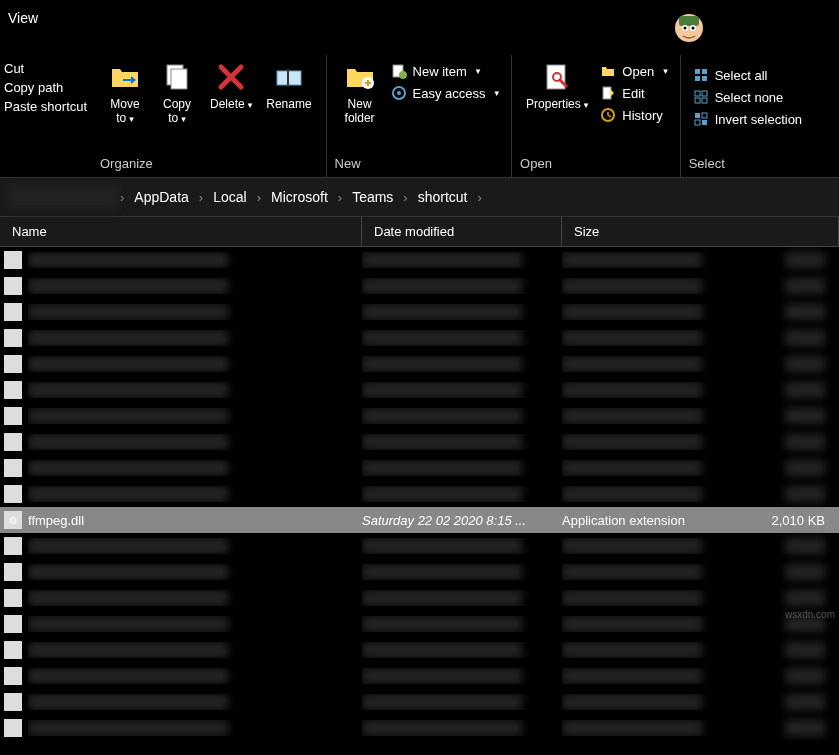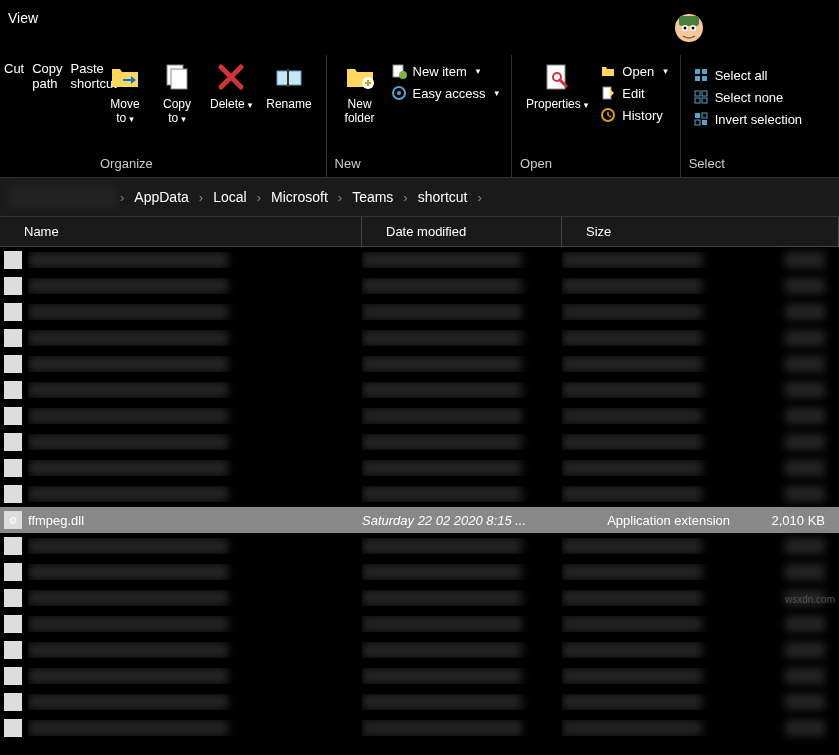--- a/index.html
+++ b/index.html
@@ -2,66 +2,66 @@
 <html><head>
   <meta charset="utf-8">
   <style>
     * { margin: 0; padding: 0; box-sizing: border-box; font-family: "Segoe UI", sans-serif; }
     body { background: #000; color: #fff; width: 839px; height: 755px; overflow: hidden; font-size: 13px; }
     
     .titlebar { height: 55px; display: flex; align-items: flex-start; padding: 10px 8px; position: relative; }
     .titlebar span { font-size: 14px; }
     
     .ribbon { background: #000; display: flex; height: 122px; }
-    .clipboard-group { width: 92px; border-right: none; padding: 4px 0; display: flex; flex-direction: row; }
+    .clipboard-group { width: 92px; border-right: none; padding: 4px 0; display: flex; flex-direction: column; }
     .clipboard-item { padding: 2px 4px; font-size: 13px; cursor: pointer; }
     
     .ribbon-section { display: flex; flex-direction: column; border-right: 1px solid #333; padding: 2px 8px; }
     .ribbon-buttons { display: flex; gap: 2px; flex: 1; align-items: flex-start; }
     .ribbon-btn { display: flex; flex-direction: column; align-items: center; padding: 4px 6px; cursor: pointer; min-width: 50px; }
     .ribbon-btn .icon { width: 32px; height: 32px; margin-bottom: 4px; display: flex; align-items: center; justify-content: center; }
     .ribbon-btn .label { font-size: 12px; text-align: center; line-height: 1.2; }
     .ribbon-label { text-align: left; font-size: 13px; color: #ccc; padding: 4px 0; }
     
     .small-btns { display: flex; flex-direction: column; gap: 2px; padding-top: 4px; }
     .small-btn { display: flex; align-items: center; gap: 6px; padding: 2px 4px; cursor: pointer; font-size: 13px; }
     .small-icon { width: 16px; height: 16px; display: flex; align-items: center; justify-content: center; }
     
     .breadcrumb { height: 40px; display: flex; align-items: center; padding: 0 8px; background: #1a1a1a; border-top: 1px solid #333; border-bottom: 1px solid #333; }
     .breadcrumb-item { padding: 0 8px; font-size: 14px; cursor: pointer; }
     .chevron { color: #888; padding: 0 2px; }
     .breadcrumb-blur { width: 110px; height: 24px; background: #222; filter: blur(3px); border-radius: 2px; }
     
     .columns { height: 30px; display: flex; align-items: center; background: #1a1a1a; border-bottom: 1px solid #444; }
-    .col { padding: 0 24px; font-size: 13px; border-right: 1px solid #444; height: 100%; display: flex; align-items: center; }
+    .col { padding: 0 12px; font-size: 13px; border-right: 1px solid #444; height: 100%; display: flex; align-items: center; }
     .col-name { width: 362px; }
     .col-date { width: 200px; }
     .col-type { width: 168px; }
     .col-size { flex: 1; }
     
     .filelist { background: #000; overflow-y: auto; height: calc(755px - 55px - 122px - 40px - 30px); }
     .file-row { height: 26px; display: flex; align-items: center; padding: 0 4px; }
     .file-row.selected { background: #888; color: #fff; }
     .file-icon { width: 18px; height: 18px; margin-right: 6px; background: #ddd; display: flex; align-items: center; justify-content: center; font-size: 10px; }
     .file-name { width: 334px; overflow: hidden; white-space: nowrap; }
     .file-date { width: 200px; overflow: hidden; white-space: nowrap; font-style: italic; }
-    .file-type { width: 168px; overflow: hidden; white-space: nowrap; text-align: right; }
+    .file-type { width: 168px; overflow: hidden; white-space: nowrap; }
     .file-size { flex: 1; text-align: right; padding-right: 10px; }
     
     .blur-cell { filter: blur(4px); background: rgba(60,60,60,0.6); height: 16px; border-radius: 2px; }
     .blur-name { width: 200px; }
     .blur-date { width: 160px; }
     .blur-type { width: 140px; }
     .blur-size { width: 40px; margin-left: auto; }
     
     .dropdown-arrow { font-size: 9px; margin-left: 3px; }
     
     .mascot { position: absolute; right: 130px; top: 8px; width: 40px; height: 40px; }
     
-    .watermark { position: absolute; right: 4px; bottom: 150px; font-size: 10px; color: #555; writing-mode: horizontal-tb; }
+    .watermark { position: absolute; right: 4px; bottom: 135px; font-size: 10px; color: #555; writing-mode: horizontal-tb; }
   </style>
 </head>
 <body>
 
 <div class="titlebar">
   <span>View</span>
   <svg class="mascot" viewBox="0 0 40 40">
     <circle cx="20" cy="20" r="14" fill="#f4c89a"></circle>
     <rect x="10" y="8" width="20" height="10" rx="3" fill="#4a7c3a"></rect>
     <circle cx="16" cy="20" r="3" fill="#fff"></circle>

